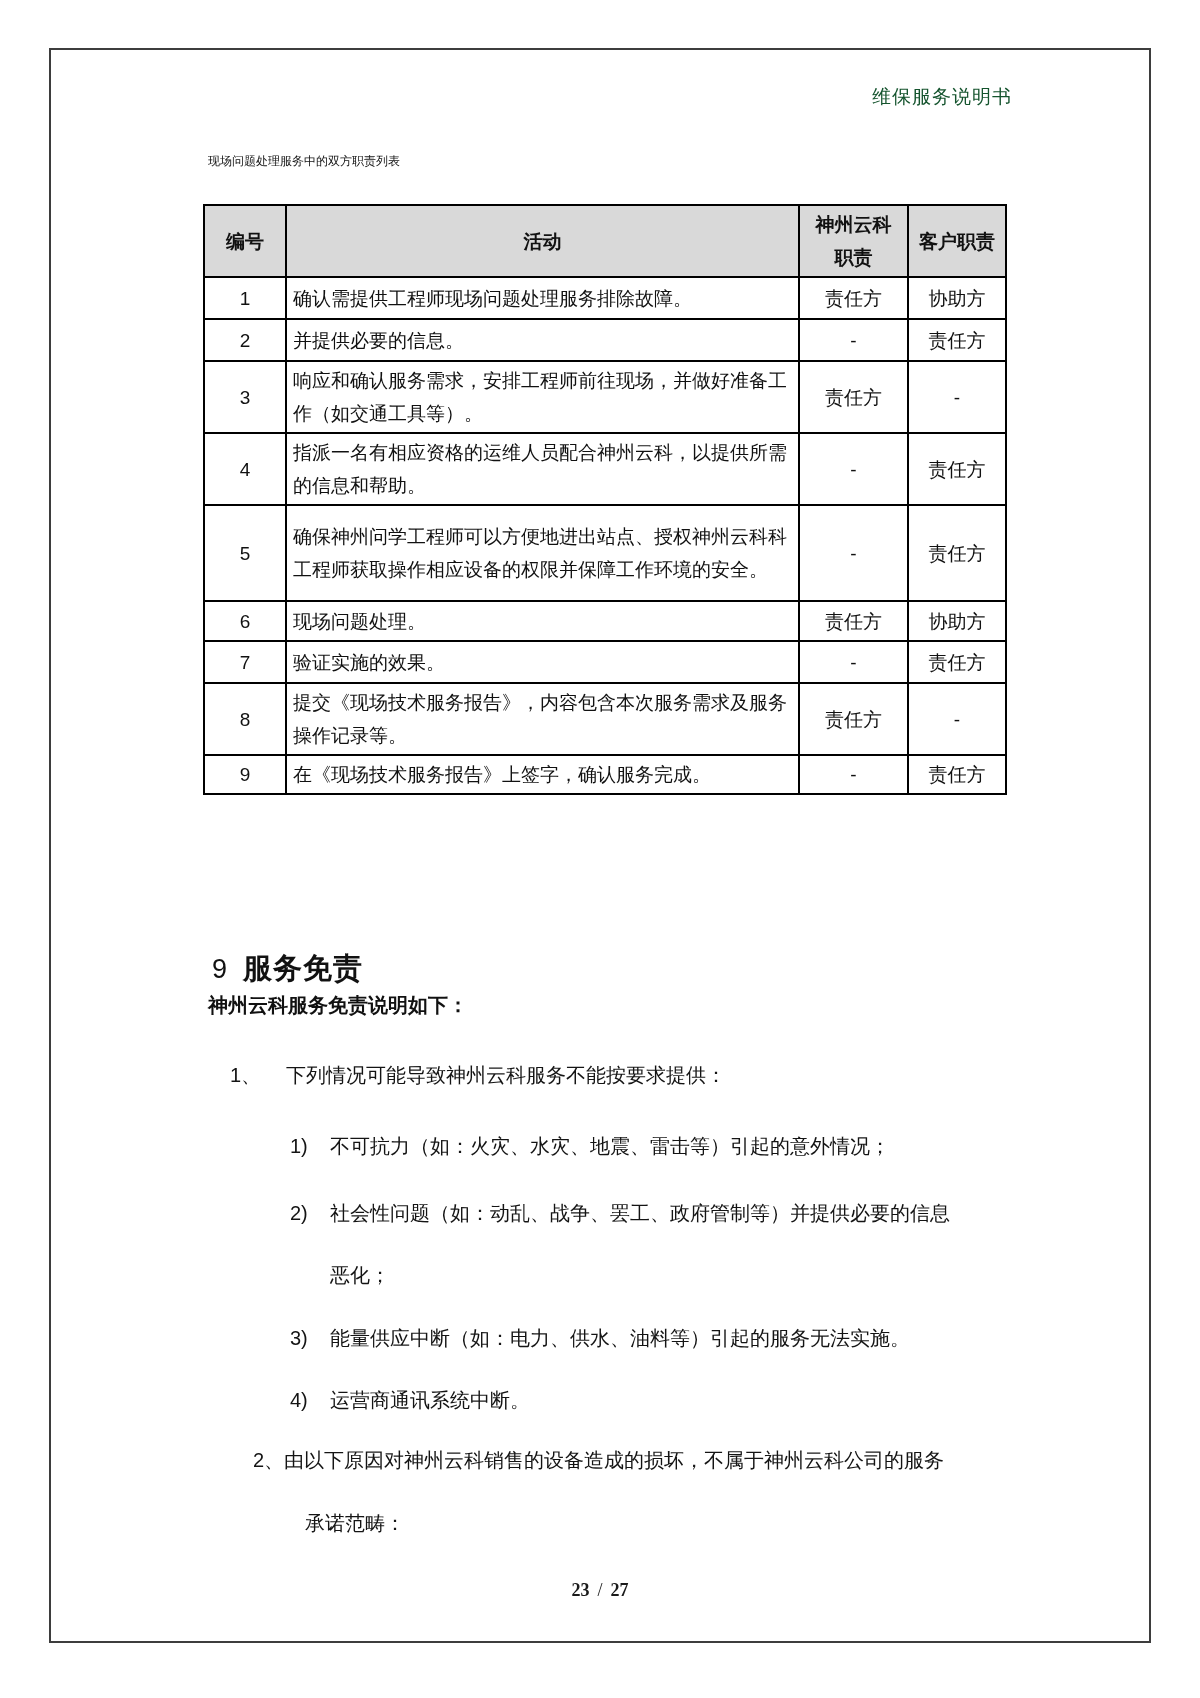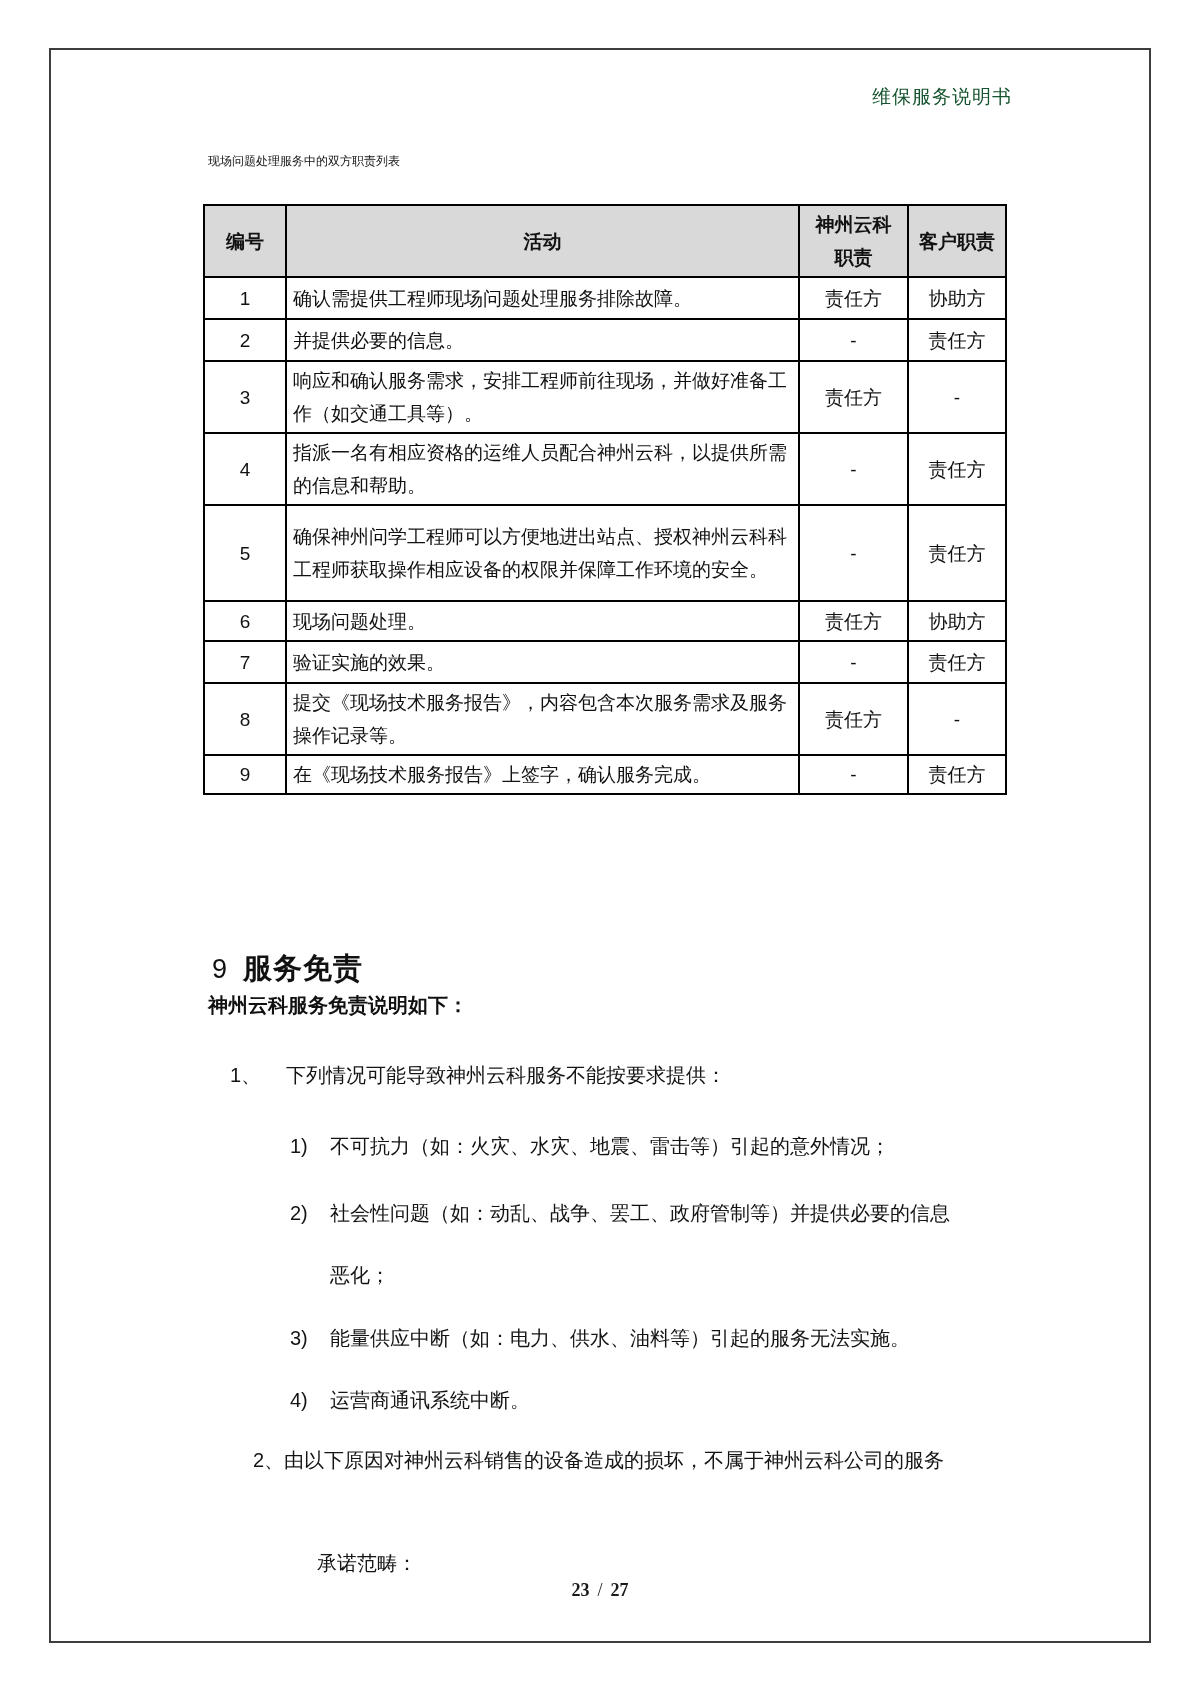--- a/index.html
+++ b/index.html
@@ -191,19 +191,19 @@
 </div>
 <div class="list-line lvl2" style="left:290px;top:1325px;">
   <span class="marker">3)</span><span>能量供应中断（如：电力、供水、油料等）引起的服务无法实施。</span>
 </div>
 <div class="list-line lvl2" style="left:290px;top:1387px;">
   <span class="marker">4)</span><span>运营商通讯系统中断。</span>
 </div>
 <div class="list-line lvl1" style="left:228px;top:1447px;text-align:right;">
   <span class="marker">2、</span><span>由以下原因对神州云科销售的设备造成的损坏，不属于神州云科公司的服务</span>
 </div>
-<div class="list-line" style="left:317px;top:1510px;margin-top:40px;">
+<div class="list-line" style="left:305px;top:1510px;">
   <span>承诺范畴：</span>
 </div>
 
 <div class="doc-footer">
   <span class="pg">23</span><span class="sep">/</span><span class="pg">27</span>
 </div>
 
 </body></html>

